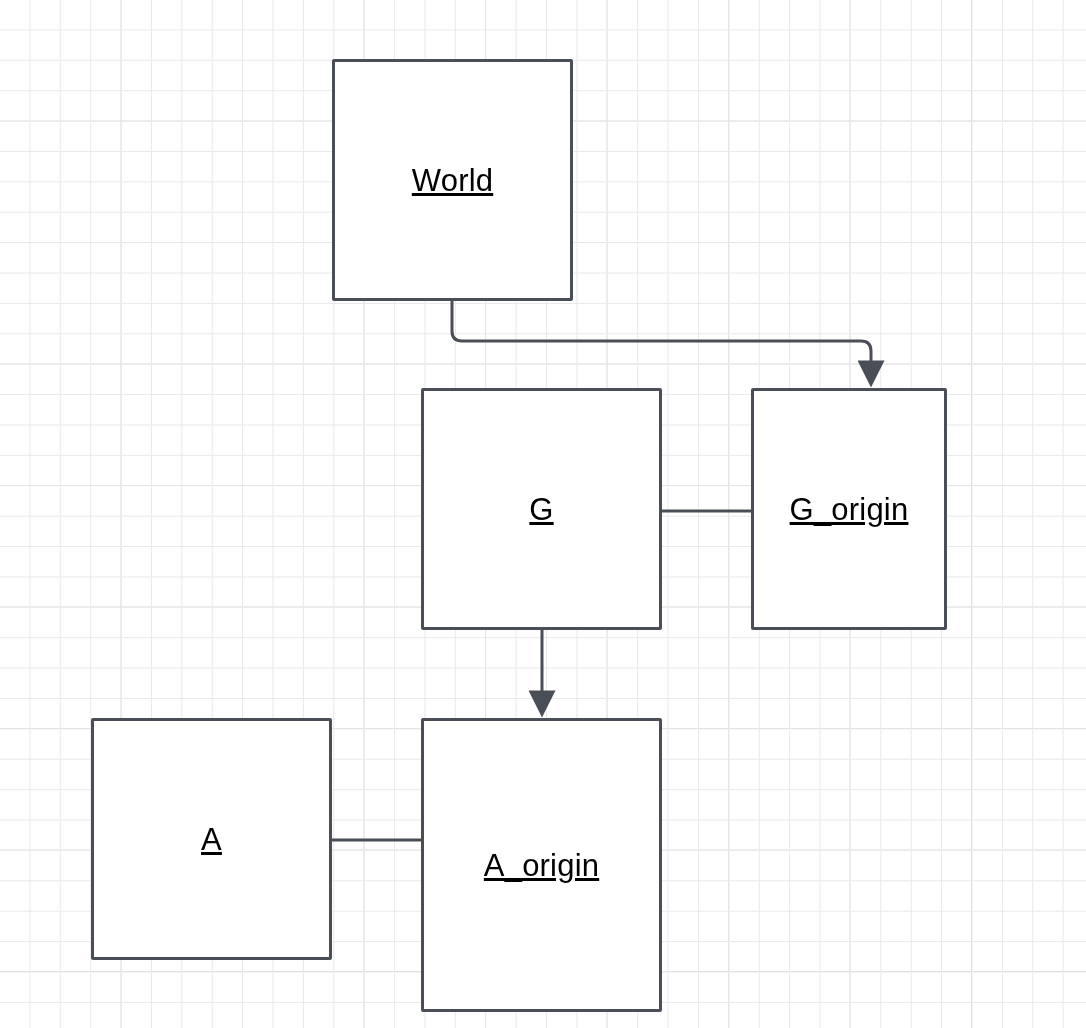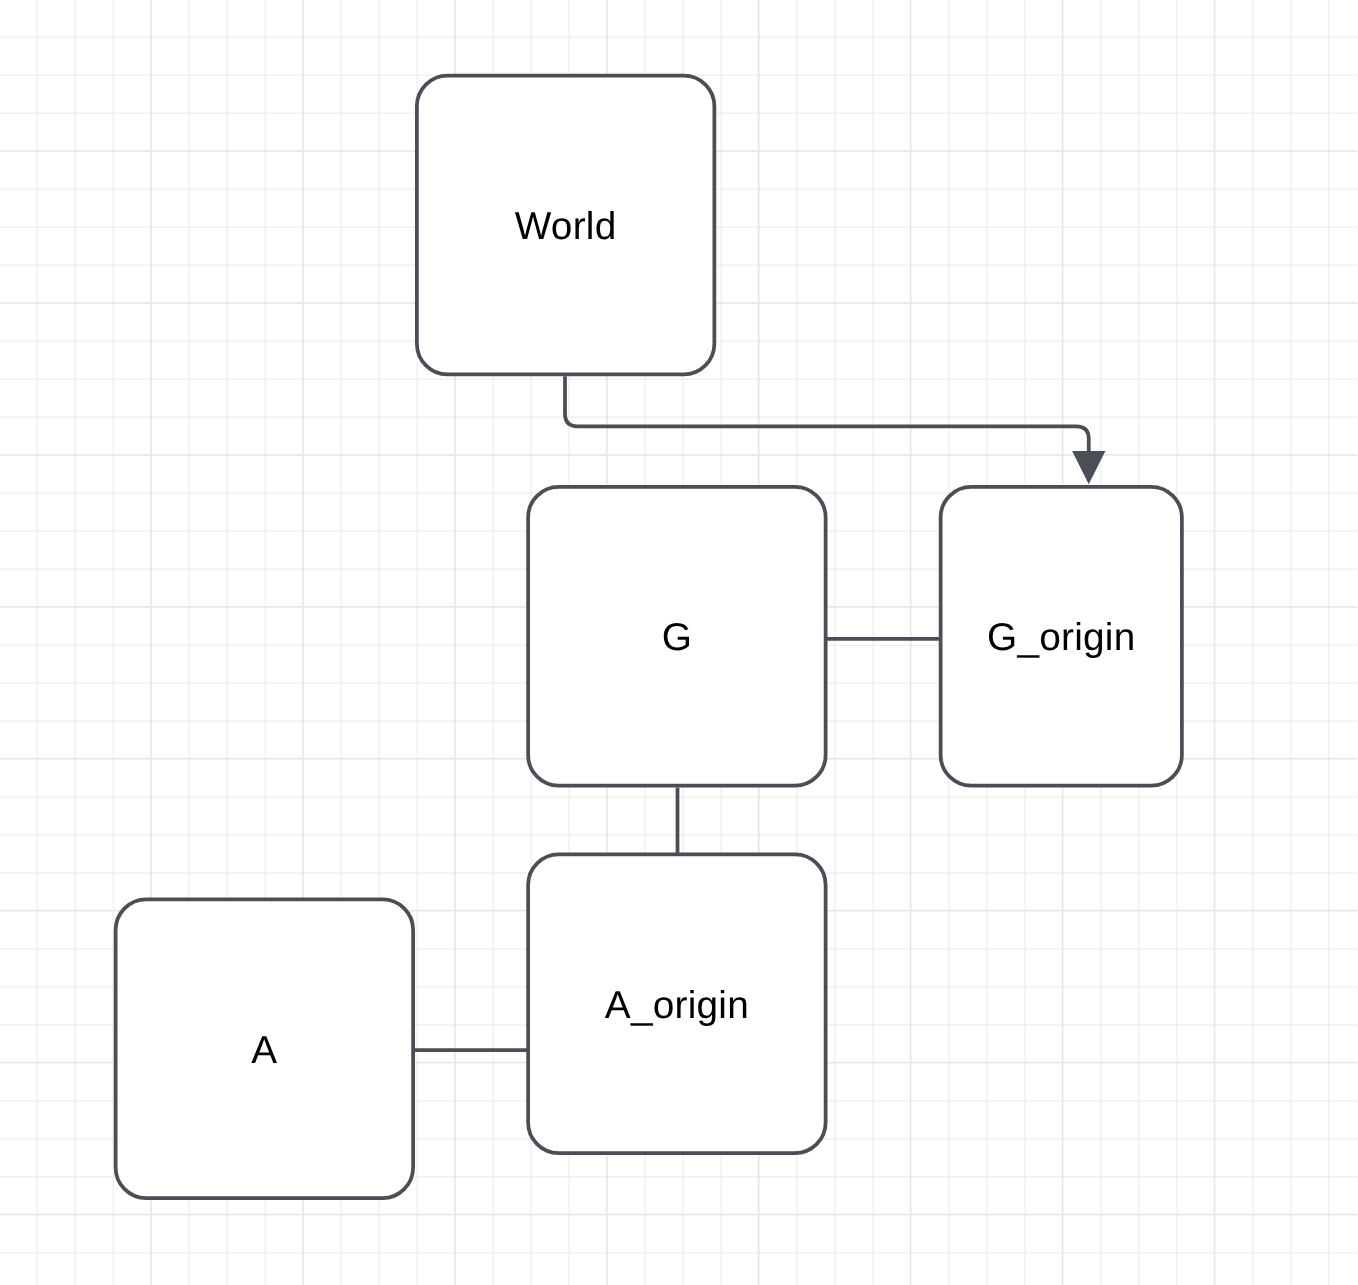--- a/index.html
+++ b/index.html
@@ -33,25 +33,26 @@
     top: 0;
     width: 1086px;
     height: 1028px;
     pointer-events: none;
   }
   .node {
     position: absolute;
     box-sizing: border-box;
     background: #ffffff;
     border: 3px solid #4a4f57;
-    border-radius: 26px;
+    border-radius: 2px;
     display: flex;
     align-items: center;
     justify-content: center;
     z-index: 2;
+    text-decoration: underline;
   }
   .node-label {
     font-family: "Liberation Sans", "DejaVu Sans", sans-serif;
     font-size: 31px;
     line-height: 1;
     color: #000000;
     white-space: nowrap;
     letter-spacing: 0.2px;
   }
 </style>
@@ -94,17 +95,17 @@
   </div>
 
   <div class="node" style="left:751px; top:388px; width:196px; height:242px;">
     <span class="node-label">G_origin</span>
   </div>
 
   <div class="node" style="left:91px; top:718px; width:241px; height:242px;">
     <span class="node-label">A</span>
   </div>
 
-  <div class="node" style="left:421px; top:682px; width:241px; height:242px;">
+  <div class="node" style="left:421px; top:718px; width:241px; height:294px;">
     <span class="node-label">A_origin</span>
   </div>
 
 </div>
 
 </body></html>

